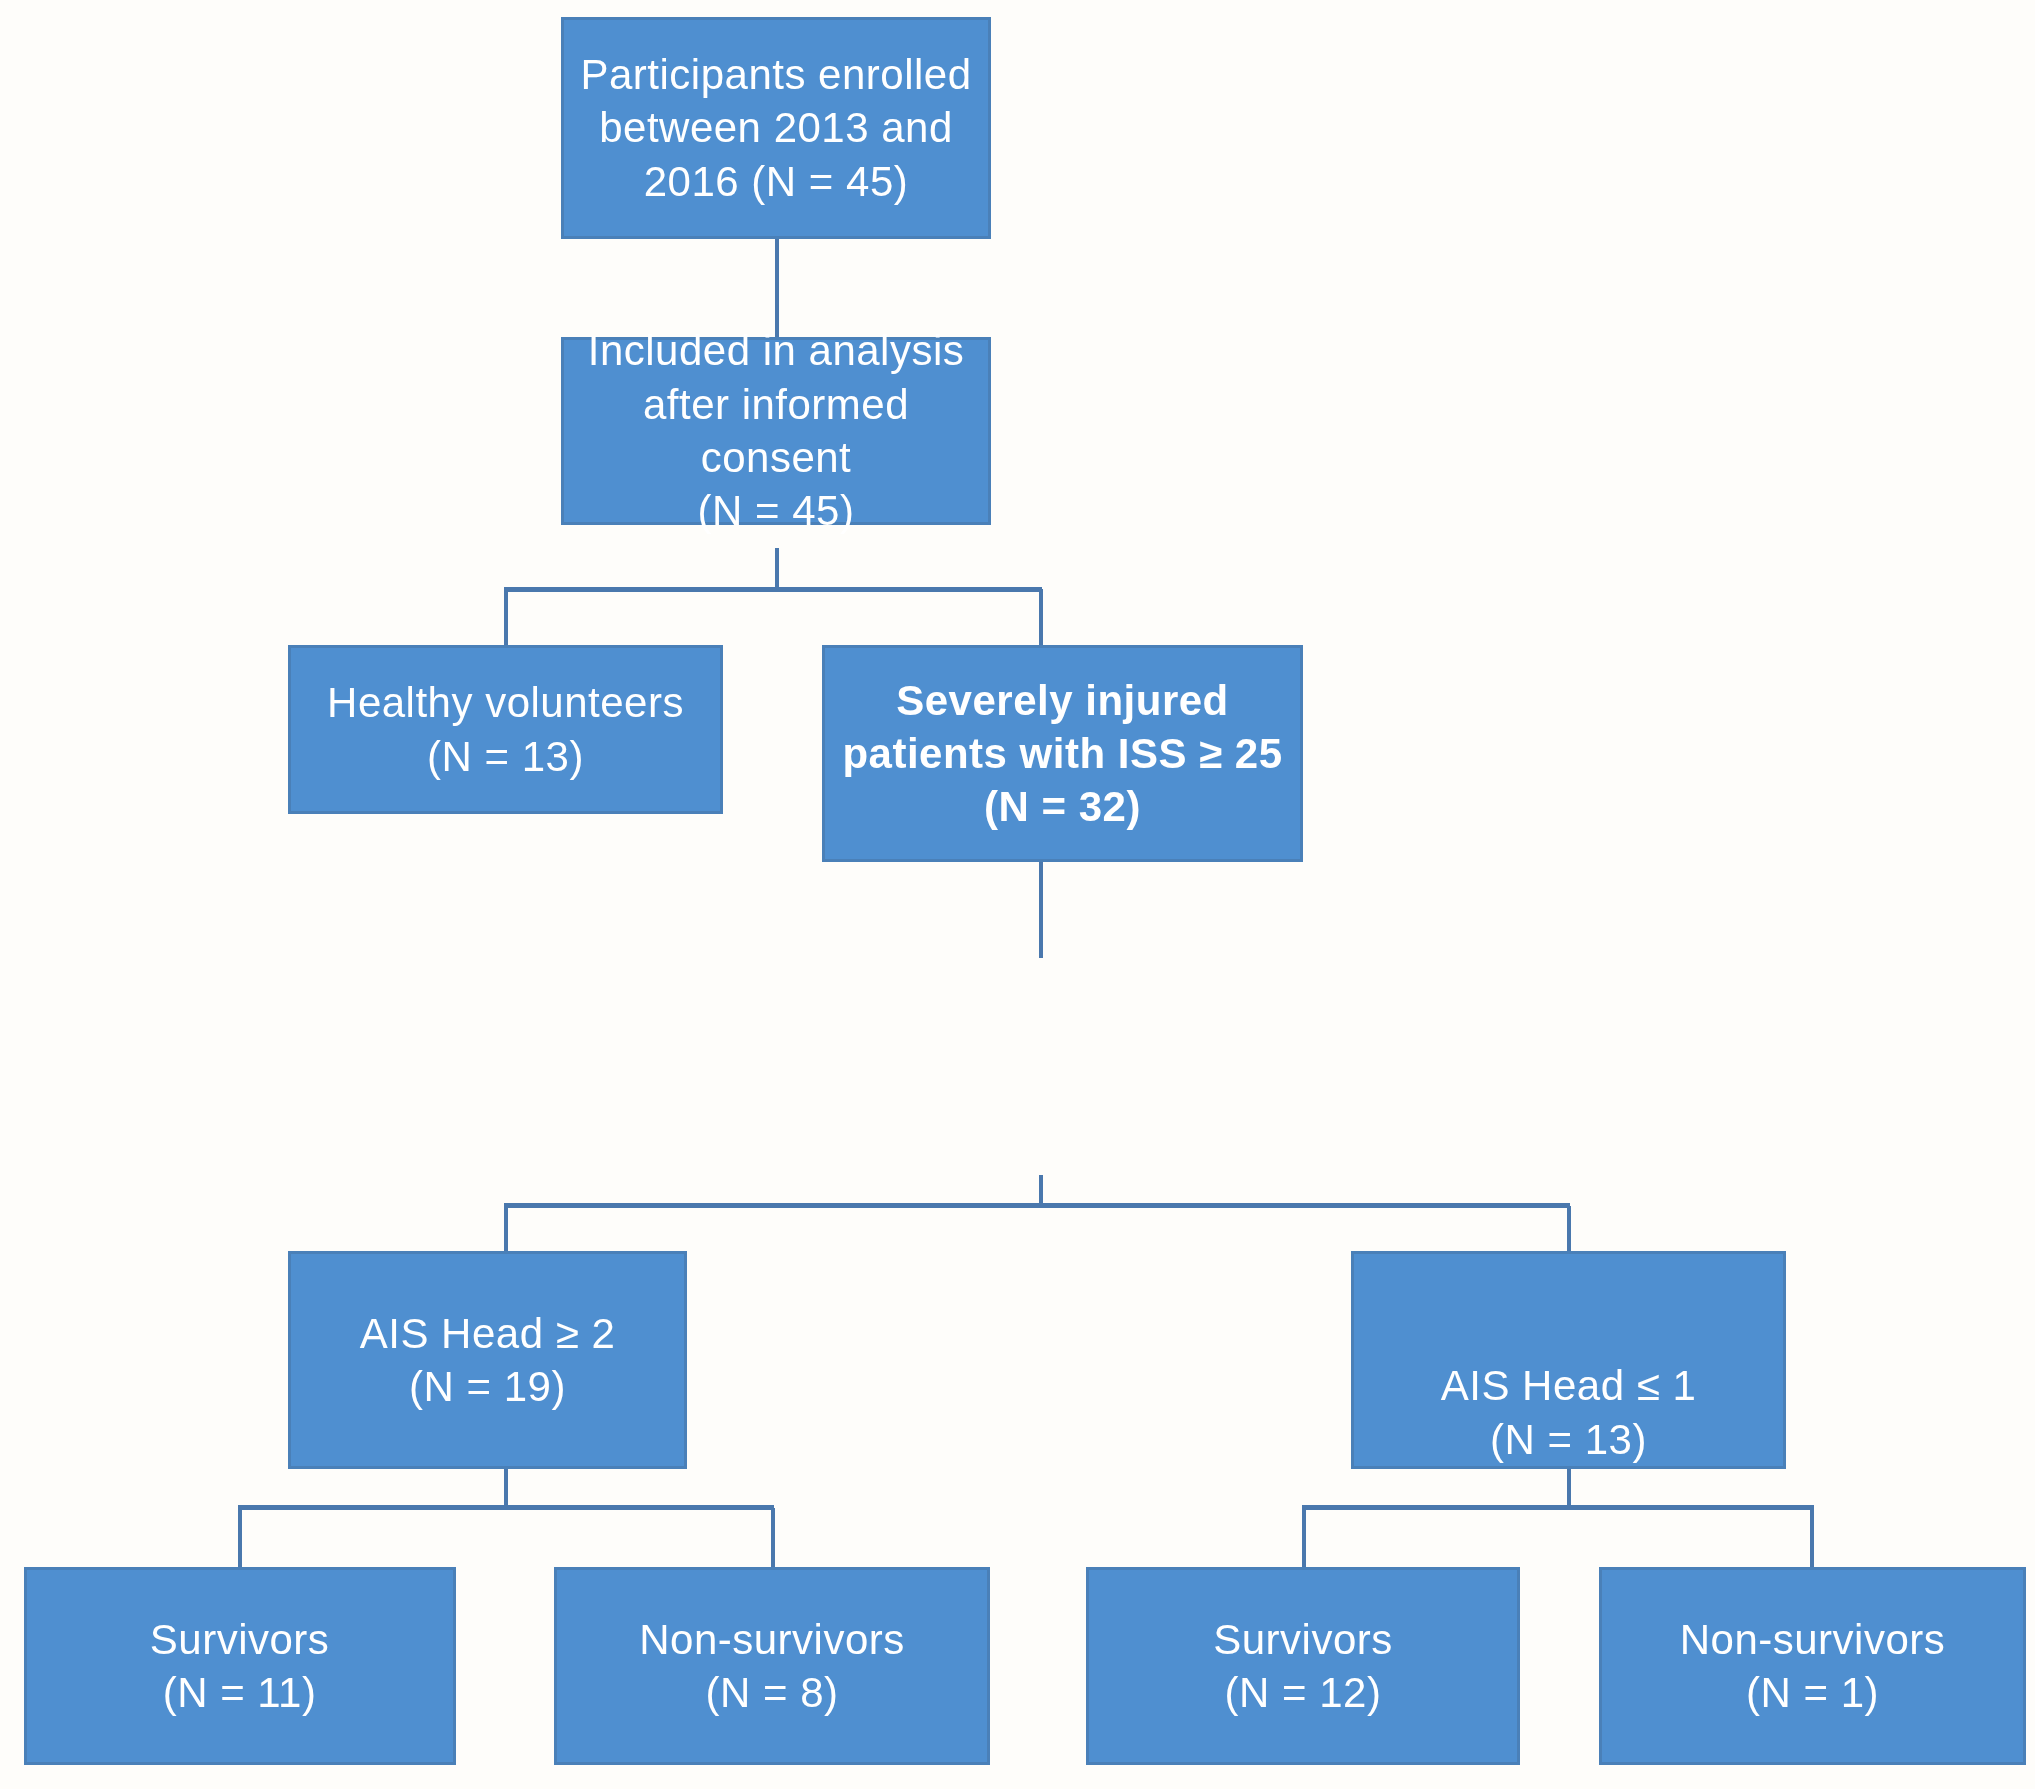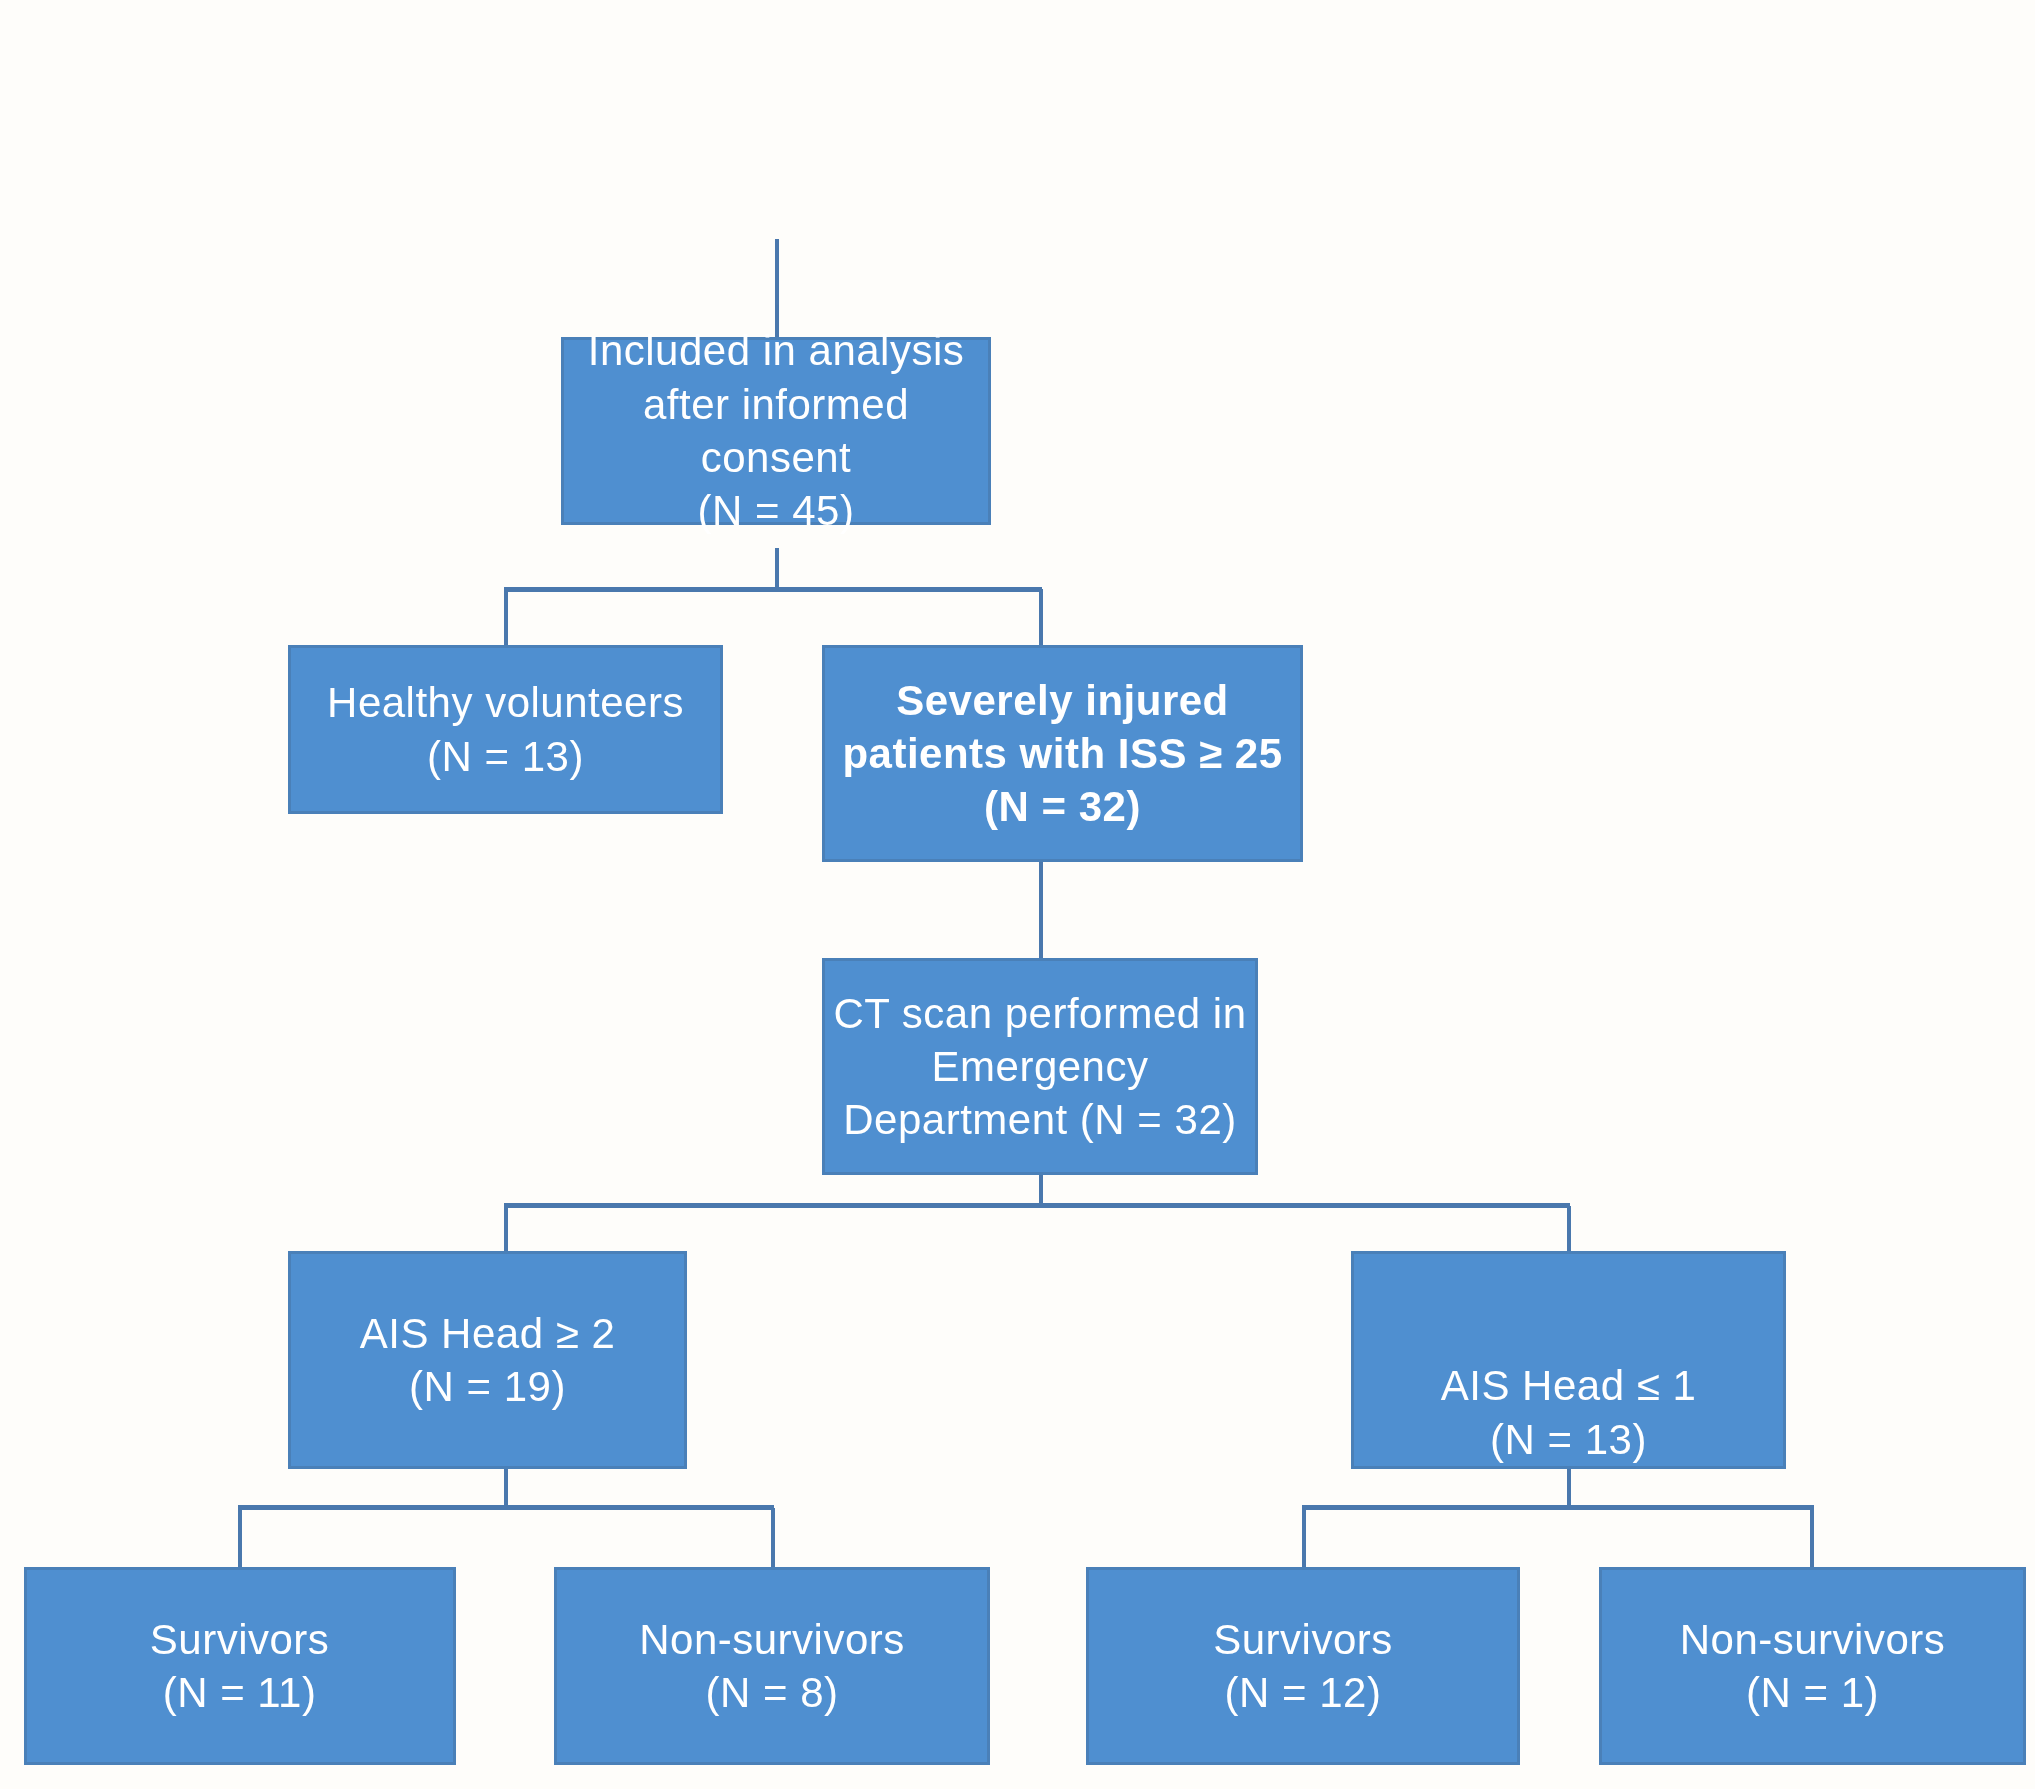--- a/index.html
+++ b/index.html
@@ -55,38 +55,38 @@
     <div class="seg" style="left: 504px; top: 1206px; width: 3.5px; height: 45px;"></div>
     <div class="seg" style="left: 1567px; top: 1206px; width: 3.5px; height: 45px;"></div>
     <div class="seg" style="left: 504px; top: 1468px; width: 3.5px; height: 40px;"></div>
     <div class="seg" style="left: 238px; top: 1505px; width: 536px; height: 5px;"></div>
     <div class="seg" style="left: 238px; top: 1508px; width: 3.5px; height: 59px;"></div>
     <div class="seg" style="left: 771px; top: 1508px; width: 3.5px; height: 59px;"></div>
     <div class="seg" style="left: 1567px; top: 1468px; width: 3.5px; height: 40px;"></div>
     <div class="seg" style="left: 1302px; top: 1505px; width: 512px; height: 5px;"></div>
     <div class="seg" style="left: 1302px; top: 1508px; width: 3.5px; height: 59px;"></div>
     <div class="seg" style="left: 1810px; top: 1508px; width: 3.5px; height: 59px;"></div>
+    <div class="node" style="left: 561px; top: 17px; width: 430px; height: 222px;">
+      <div class="node-label">Participants enrolled
+between 2013 and
+2016 (N = 45)</div>
+    </div>
     <div class="node" style="left: 561px; top: 337px; width: 430px; height: 188px;">
       <div class="node-label">Included in analysis
 after informed consent
 (N = 45)</div>
     </div>
     <div class="node" style="left: 288px; top: 645px; width: 435px; height: 169px;">
       <div class="node-label">Healthy volunteers
 (N = 13)</div>
     </div>
     <div class="node" style="left: 822px; top: 645px; width: 481px; height: 217px; font-weight: bold;">
       <div class="node-label">Severely injured
 patients with ISS ≥ 25
 (N = 32)</div>
-    </div>
-    <div class="node" style="left: 822px; top: 958px; width: 436px; height: 217px;">
-      <div class="node-label">CT scan performed in
-Emergency
-Department (N = 32)</div>
     </div>
     <div class="node" style="left: 288px; top: 1251px; width: 399px; height: 218px;">
       <div class="node-label">AIS Head ≥ 2
 (N = 19)</div>
     </div>
     <div class="node" style="left: 1351px; top: 1251px; width: 435px; height: 218px; align-items: flex-end;">
       <div class="node-label">AIS Head ≤ 1
 (N = 13)</div>
     </div>
     <div class="node" style="left: 23.6px; top: 1567px; width: 432px; height: 198px;">

